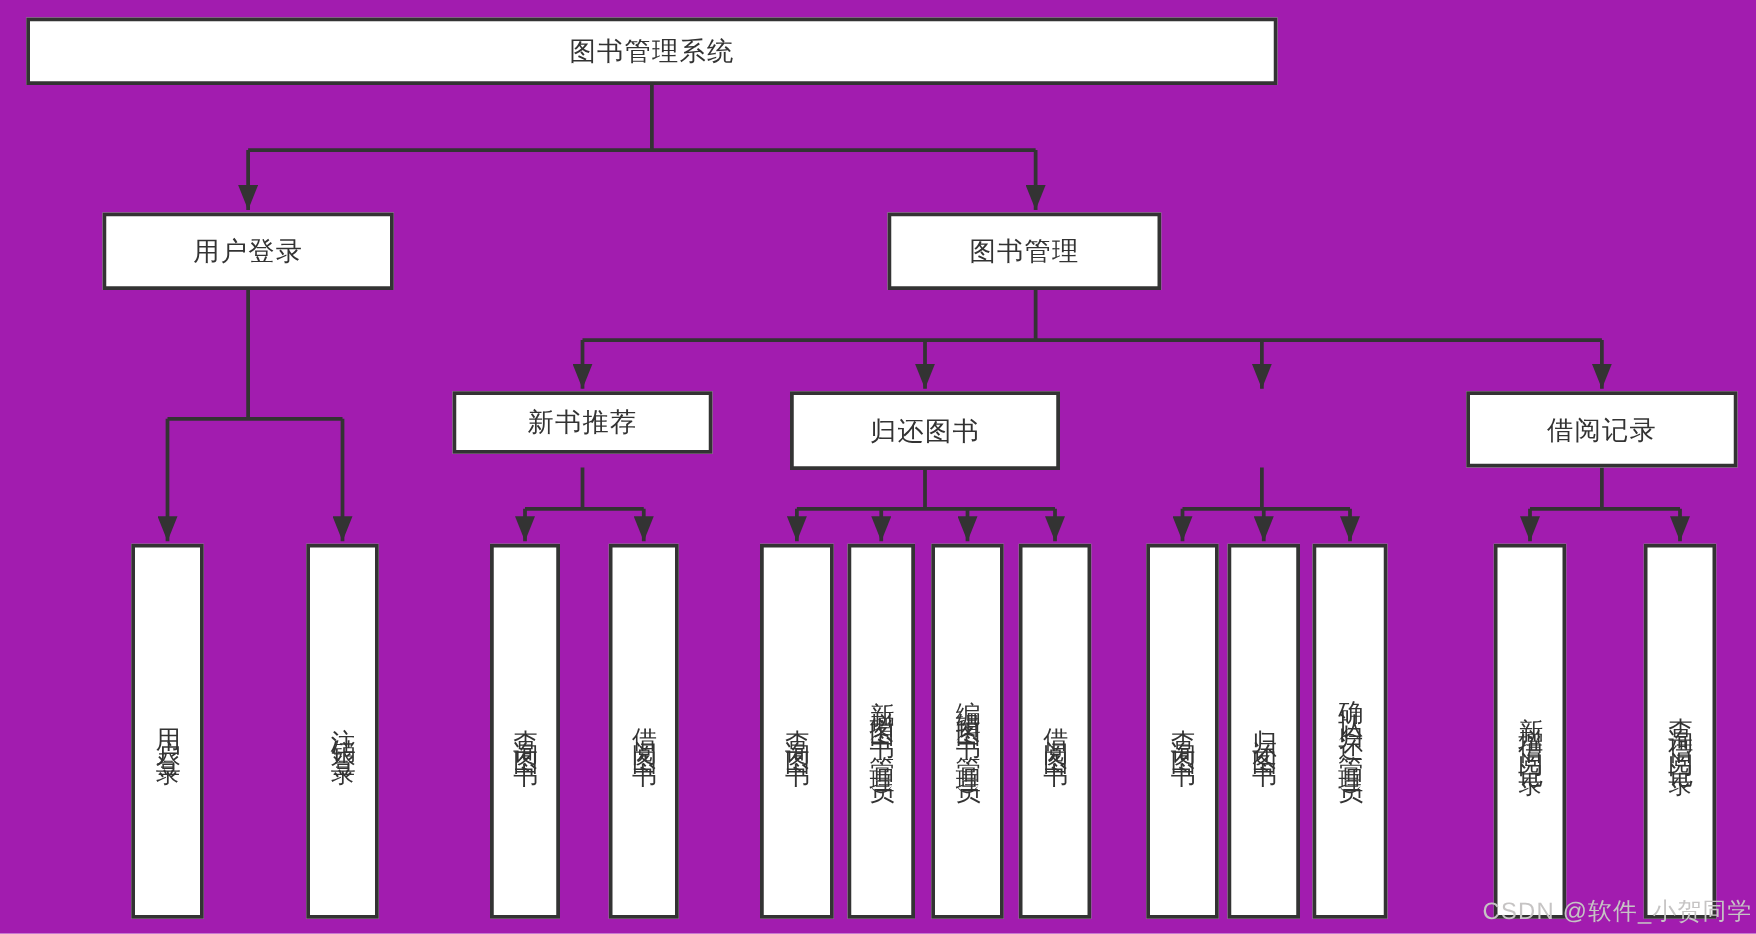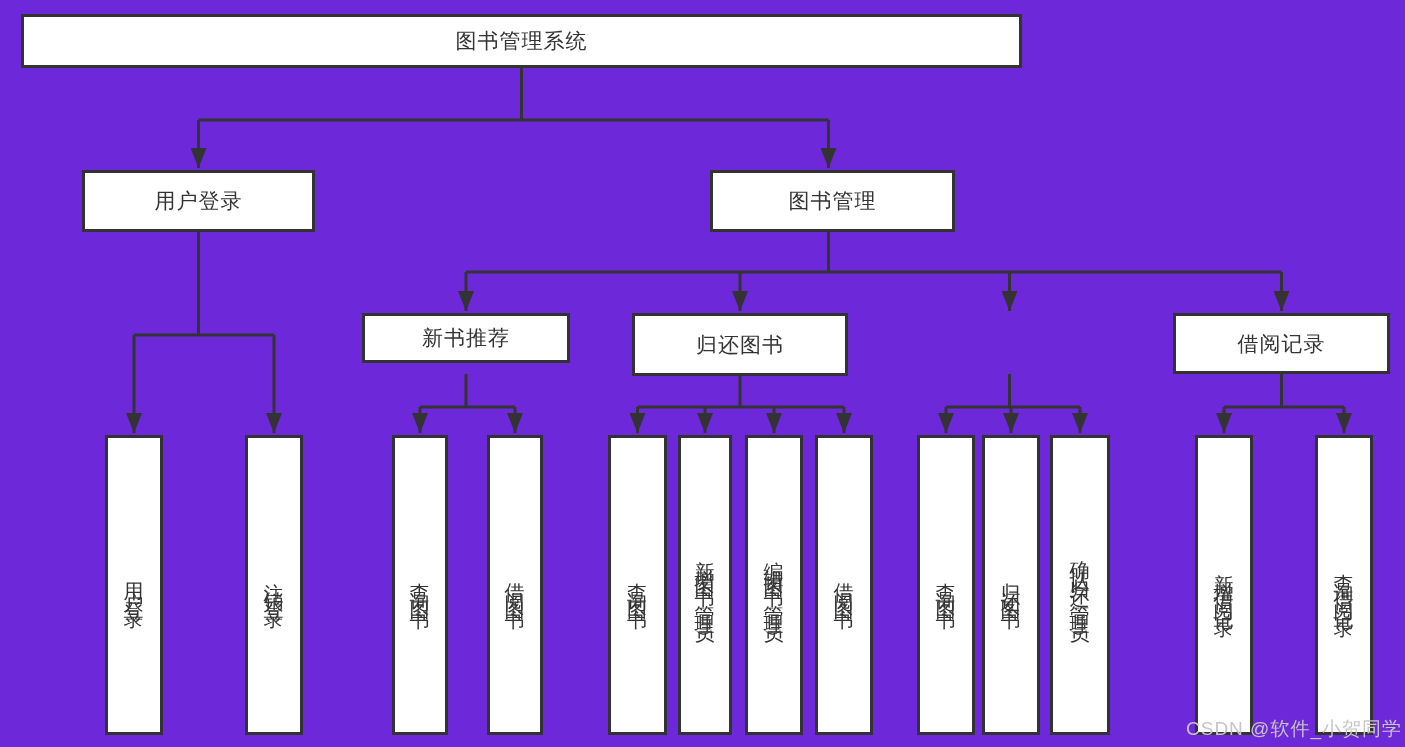--- a/index.html
+++ b/index.html
@@ -1,19 +1,19 @@
 <!DOCTYPE html>
 <html><head>
 <meta charset="utf-8">
 <style>
   html,body{margin:0;padding:0;background:#ffffff;}
   .stage{
     position:relative;
     width:1405px;height:747px;
-    background:#6d28d9;
+    background:#a21caf;
     font-family:"Liberation Sans","DejaVu Sans",sans-serif;
     overflow:hidden;
   }
   .connectors{
     position:absolute;left:0;top:0;width:1405px;height:747px;
     pointer-events:none;
   }
   .node{
     position:absolute;
     box-sizing:border-box;
@@ -95,21 +95,21 @@
       <line x1="1080" y1="407" x2="1080" y2="433" marker-end="url(#ah)"></line>
 
       <line x1="1224" y1="407" x2="1224" y2="433" marker-end="url(#ah)"></line>
       <line x1="1344" y1="407" x2="1344" y2="433" marker-end="url(#ah)"></line>
     </g>
   </svg>
 
   <div class="node" style="left:21px;top:14px;width:1001px;height:54px;">图书管理系统</div>
 
   <div class="node" style="left:82px;top:170px;width:233px;height:62px;">用户登录</div>
-  <div class="node" style="left:710px;top:170px;width:245px;height:62px;">图书管理</div>
+  <div class="node" style="left:710px;top:170px;width:219px;height:62px;">图书管理</div>
 
   <div class="node" style="left:362px;top:313px;width:208px;height:50px;">新书推荐</div>
   <div class="node" style="left:632px;top:313px;width:216px;height:63px;">归还图书</div>
   <div class="node" style="left:1173px;top:313px;width:217px;height:61px;">借阅记录</div>
 
   <div class="node leaf" style="left:105px;top:435px;width:58px;height:300px;">
     <span class="vtext">用户登录</span>
   </div>
   <div class="node leaf" style="left:245px;top:435px;width:58px;height:300px;">
     <span class="vtext">注销登录</span>

